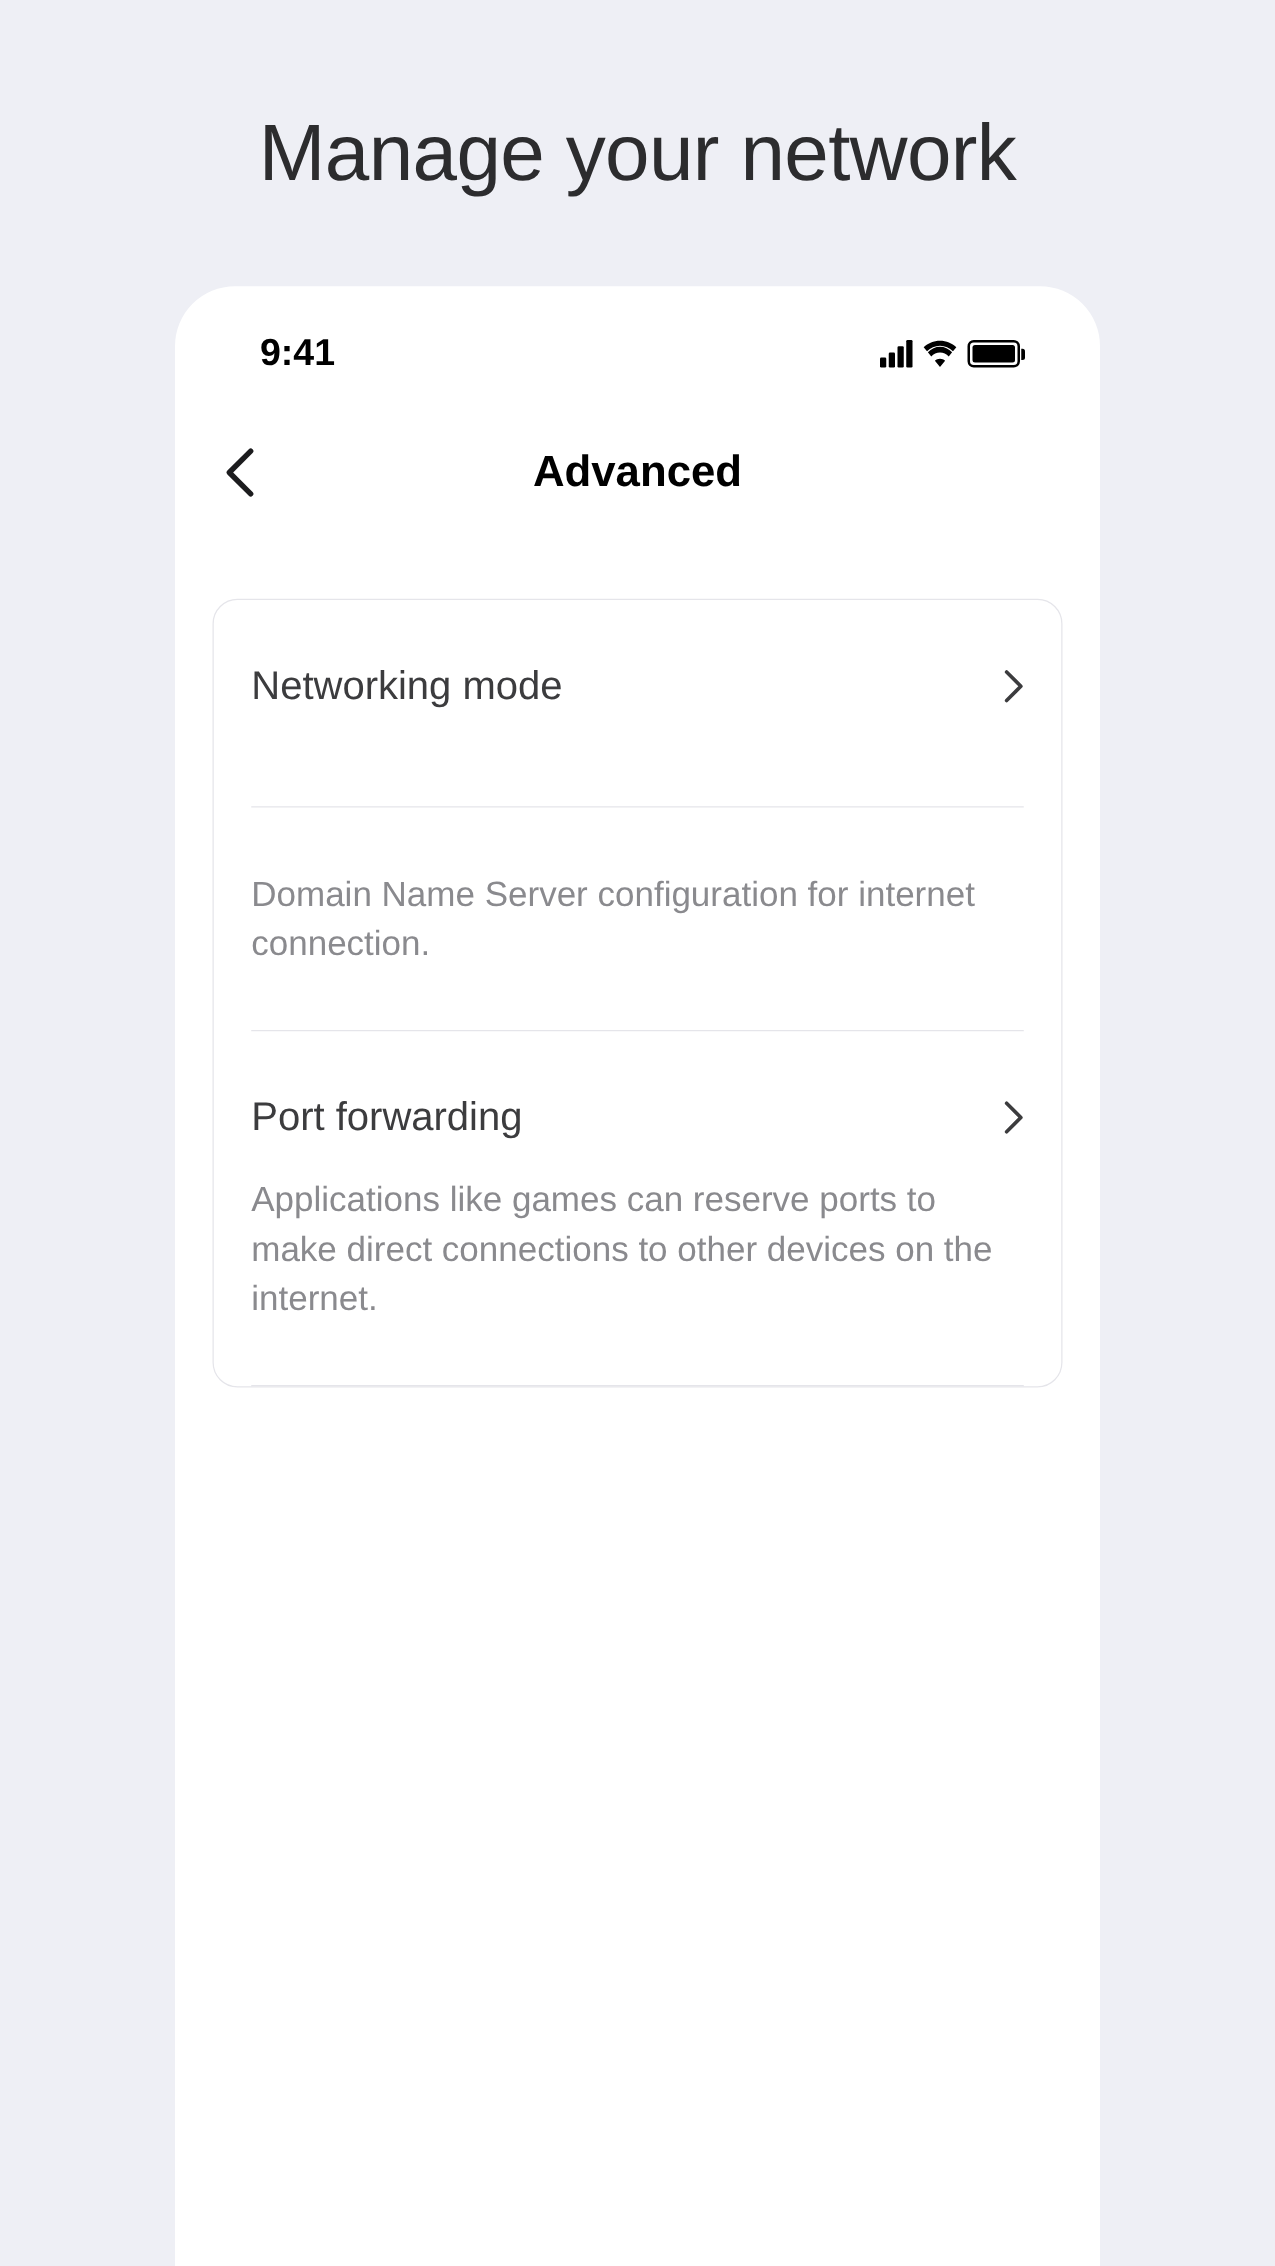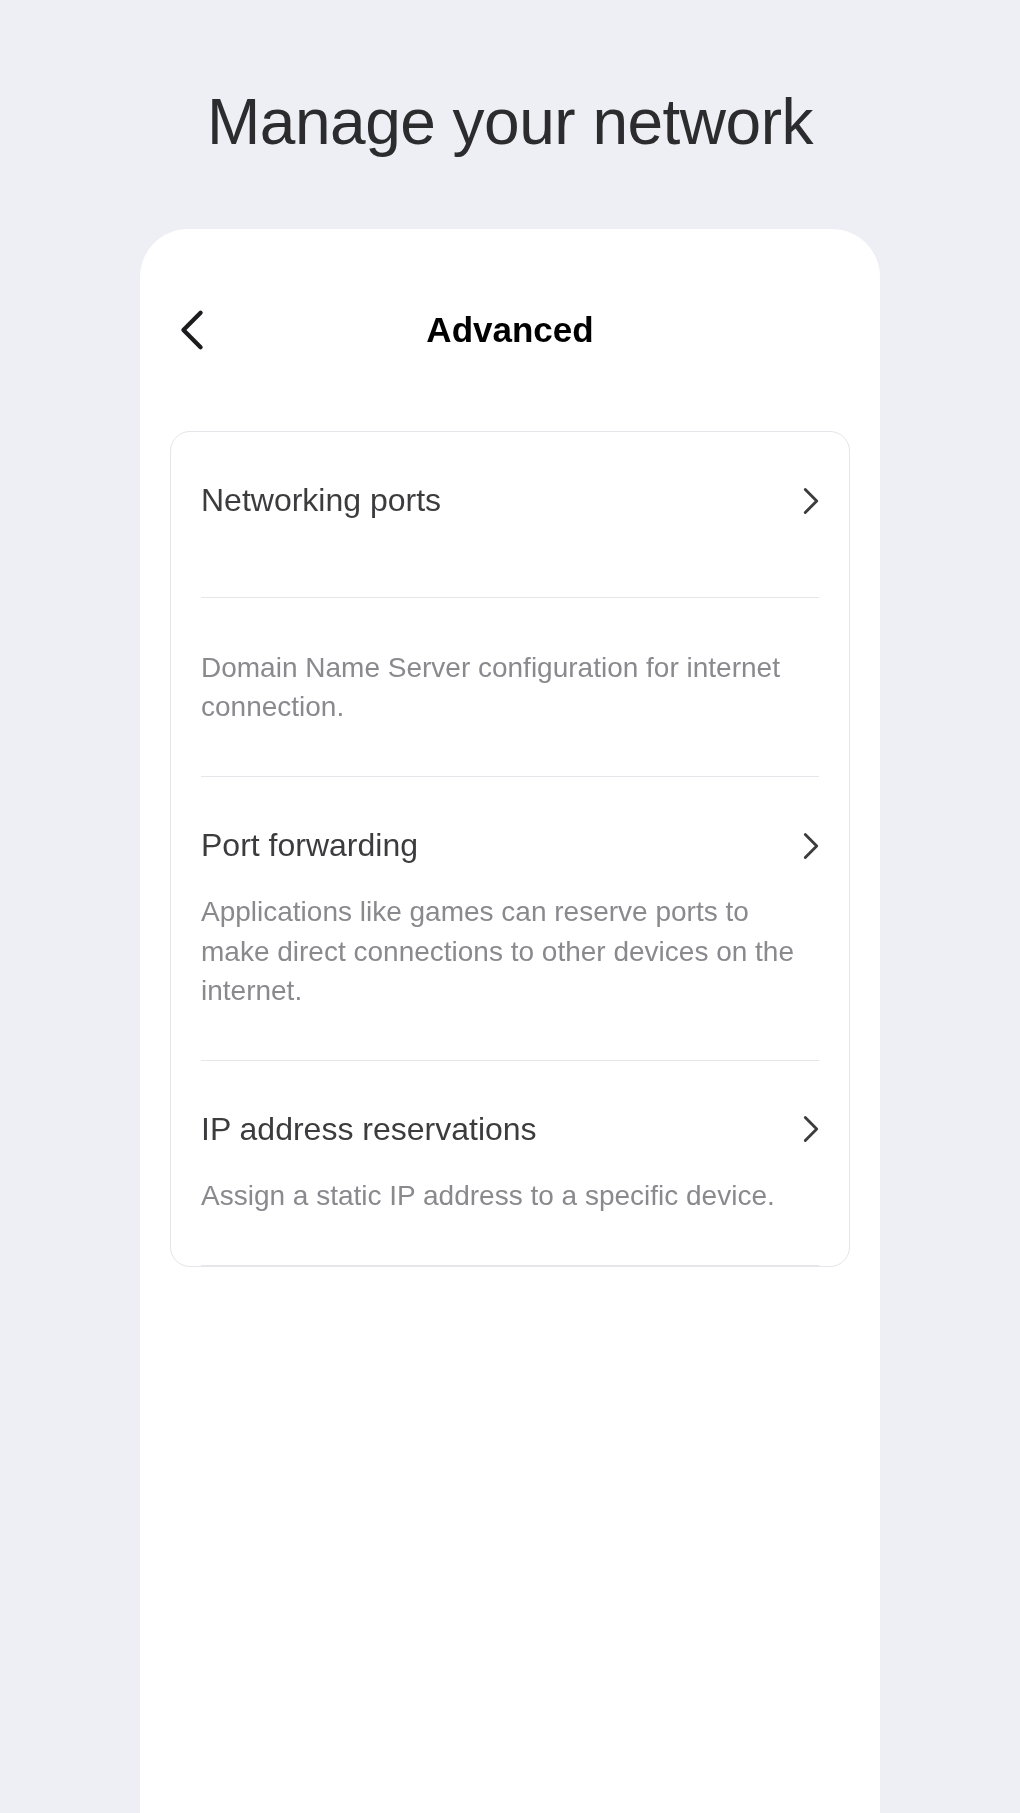--- a/index.html
+++ b/index.html
@@ -158,34 +158,56 @@
     }
   </style>
 </head>
 <body>
 
 <div class="page-header">
   <h1 class="page-title">Manage your network</h1>
 </div>
 
 <div class="phone-frame">
+  <div class="status-bar">
+    <span class="status-time">9:41</span>
+    <div class="status-icons">
+      <div class="signal-icon">
+        <div class="signal-bar"></div>
+        <div class="signal-bar"></div>
+        <div class="signal-bar"></div>
+        <div class="signal-bar"></div>
+      </div>
+      <div class="wifi-icon">
+        <svg viewBox="0 0 24 18" fill="#000">
+            <path d="M12 18l-3.5-4.2c1-.8 2.2-1.3 3.5-1.3s2.5.5 3.5 1.3L12 18zm-6-7.2l-2.3-2.8C6 5.6 8.9 4.2 12 4.2s6 1.4 8.3 3.8L18 10.8c-1.6-1.6-3.7-2.6-6-2.6s-4.4 1-6 2.6zM12 0C7.7 0 3.7 1.7.8 4.5l2.3 2.8C5.5 5 8.6 3.5 12 3.5s6.5 1.5 8.9 3.8l2.3-2.8C20.3 1.7 16.3 0 12 0z"></path>
+          </svg>
+      </div>
+      <div class="battery-icon">
+        <div class="battery-body">
+            <div class="battery-fill"></div>
+          </div>
+        <div class="battery-tip"></div>
+      </div>
+    </div>
+  </div>
 
   <div class="nav-header">
     <button class="back-button">
       <svg viewBox="0 0 14 24" fill="none" stroke="#1c1c1e" stroke-width="2.5" stroke-linecap="round" stroke-linejoin="round">
           <polyline points="12,2 2,12 12,22"></polyline>
         </svg>
     </button>
     <div class="nav-title">Advanced</div>
   </div>
 
   <div class="settings-card">
     <div class="settings-item">
       <div class="item-header">
-        <span class="item-title">Networking ports</span>
+        <span class="item-title">Networking mode</span>
         <span class="chevron-right">
           <svg viewBox="0 0 14 24" fill="none" stroke="#3c3c3e" stroke-width="2.5" stroke-linecap="round" stroke-linejoin="round">
               <polyline points="2,2 12,12 2,22"></polyline>
             </svg>
         </span>
       </div>
     </div>
 
     <div class="settings-item">
       <div class="item-description">Domain Name Server configuration for internet connection.</div>
@@ -196,25 +218,14 @@
         <span class="item-title">Port forwarding</span>
         <span class="chevron-right">
           <svg viewBox="0 0 14 24" fill="none" stroke="#3c3c3e" stroke-width="2.5" stroke-linecap="round" stroke-linejoin="round">
               <polyline points="2,2 12,12 2,22"></polyline>
             </svg>
         </span>
       </div>
       <div class="item-description">Applications like games can reserve ports to make direct connections to other devices on the internet.</div>
     </div>
 
-    <div class="settings-item">
-      <div class="item-header">
-        <span class="item-title">IP address reservations</span>
-        <span class="chevron-right">
-          <svg viewBox="0 0 14 24" fill="none" stroke="#3c3c3e" stroke-width="2.5" stroke-linecap="round" stroke-linejoin="round">
-              <polyline points="2,2 12,12 2,22"></polyline>
-            </svg>
-        </span>
-      </div>
-      <div class="item-description">Assign a static IP address to a specific device.</div>
-    </div>
   </div>
 </div>
 
 </body></html>

